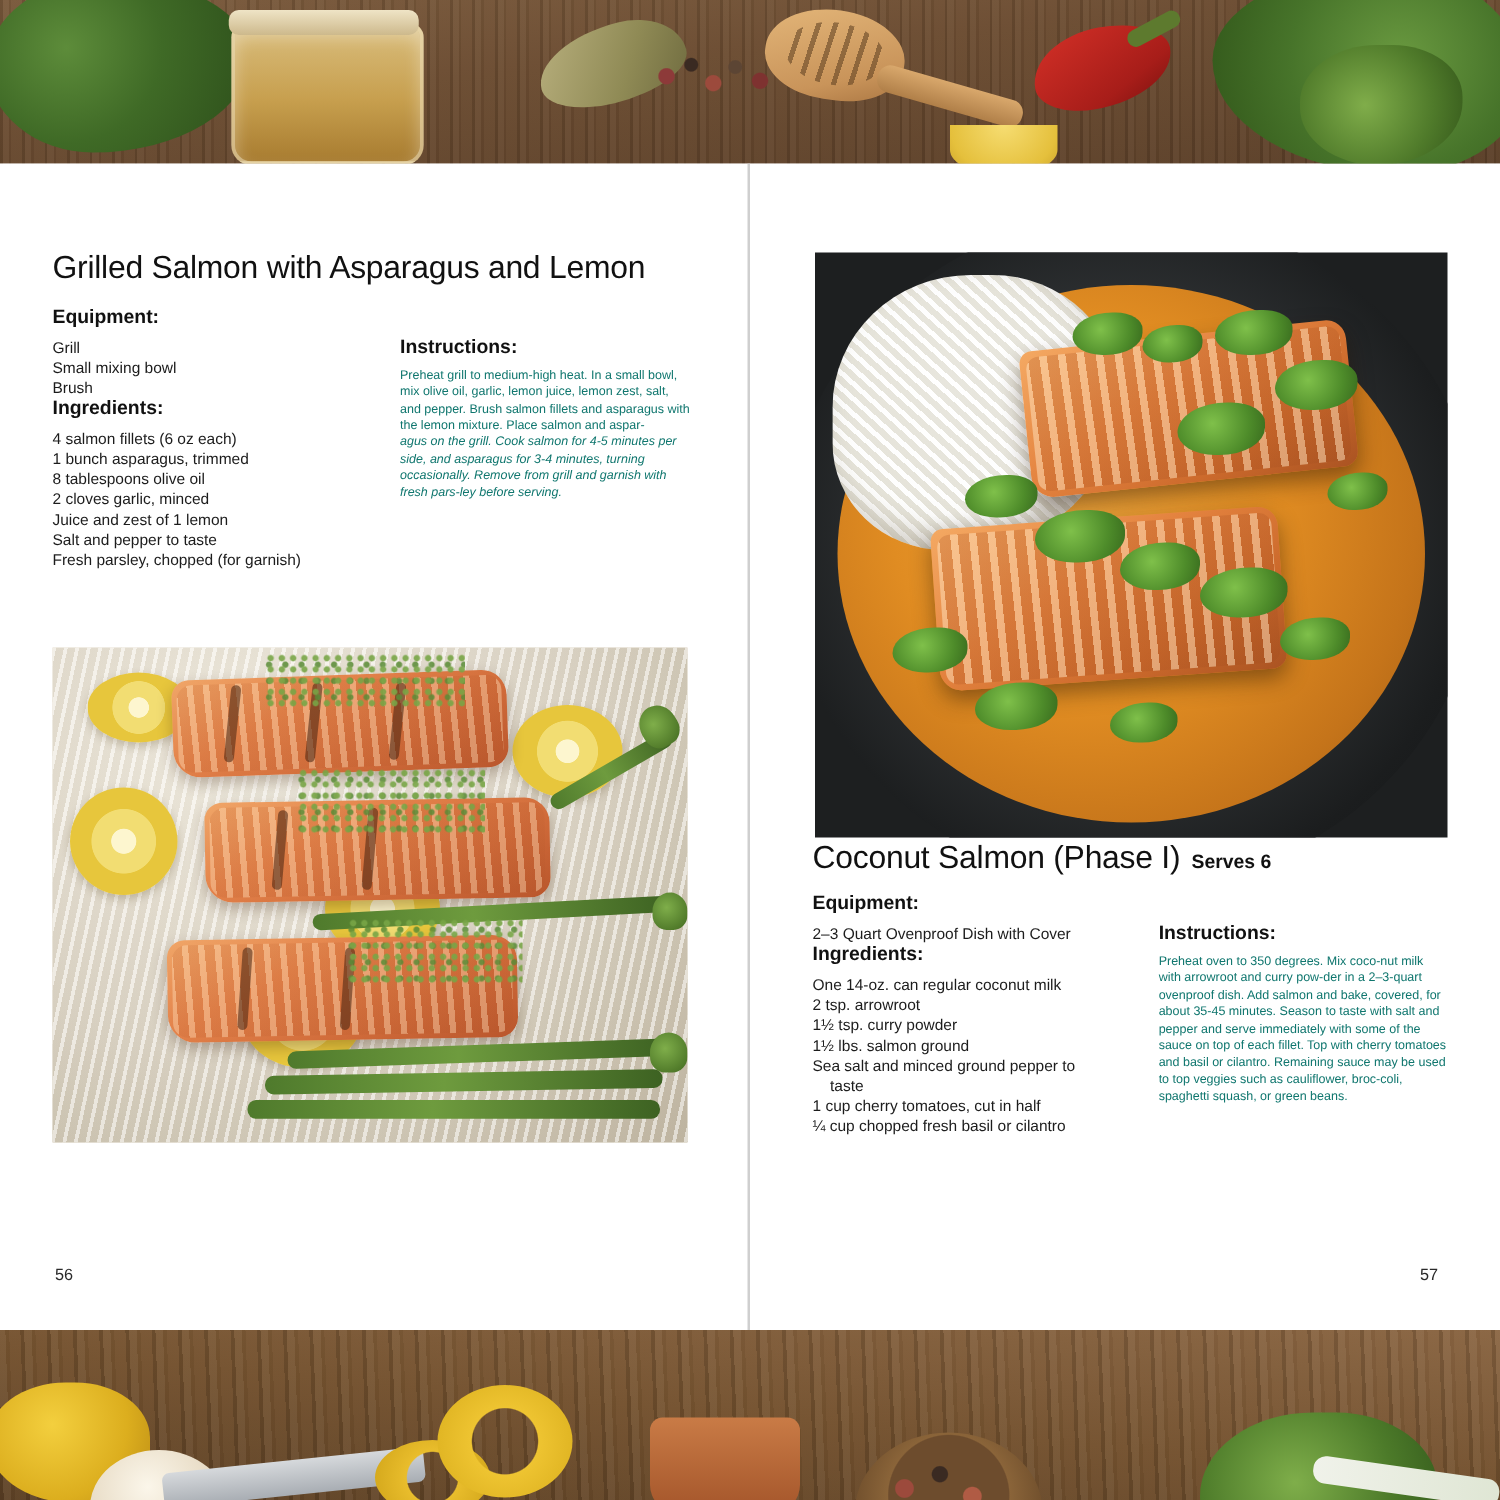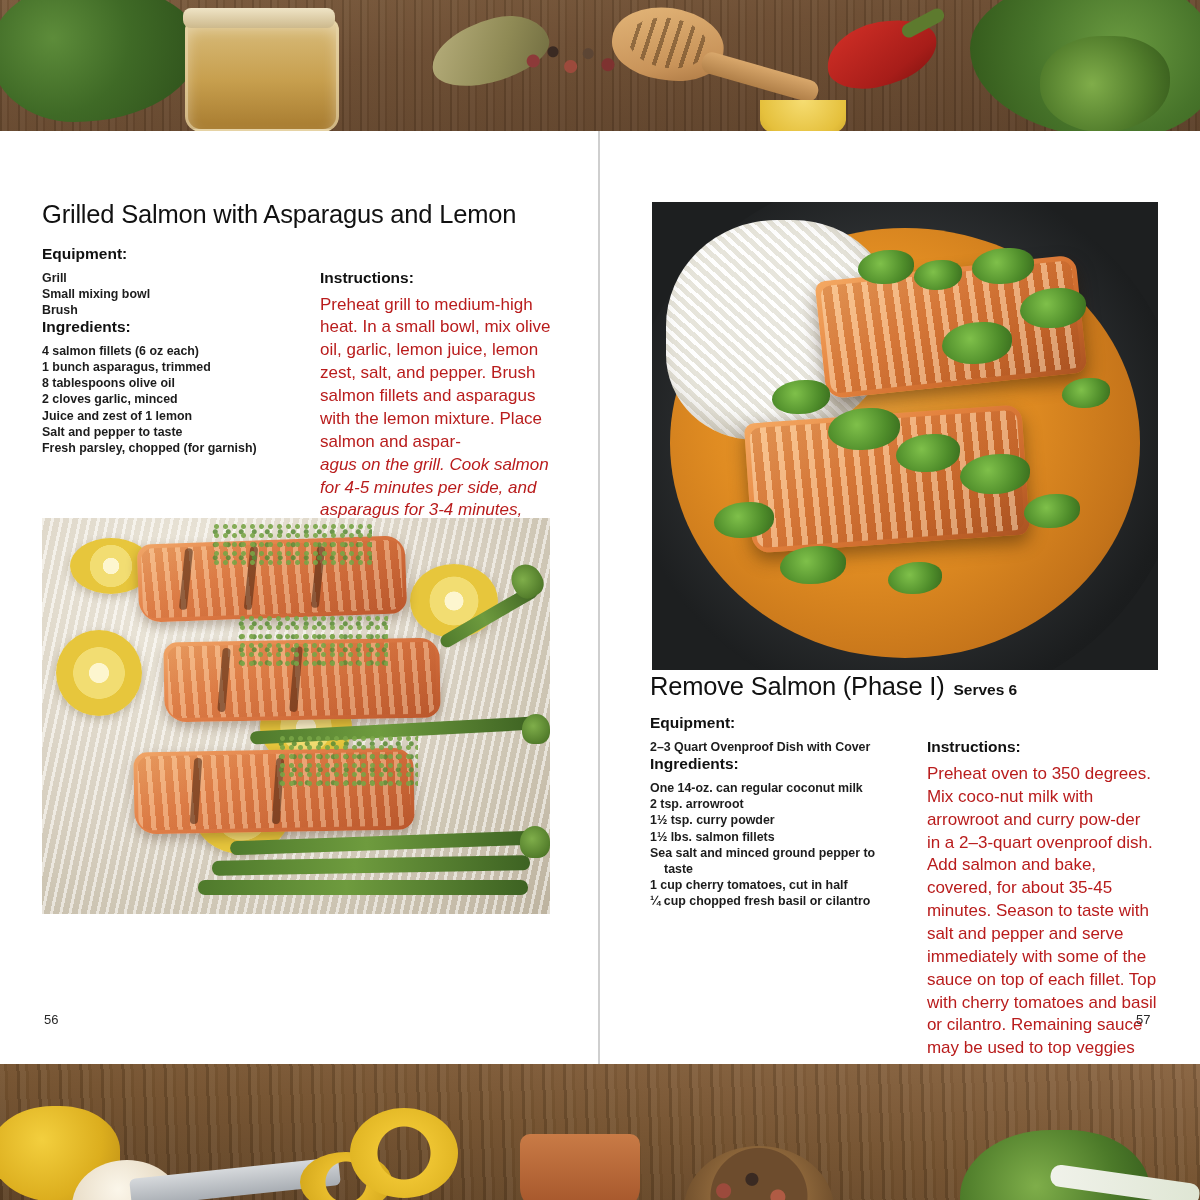--- a/index.html
+++ b/index.html
@@ -240,27 +240,27 @@
     color: #111;
   }
   h2.section.tight { margin-top: 0; }
   .sub-gap { margin-top: 16px; }
 
   .lines {
     font-size: 12.4px;
     line-height: 1.30;
     color: #1c1c1c;
   }
-  .lines div { white-space: pre-wrap; font-weight: bold; }
+  .lines div { white-space: pre-wrap; }
   .lines div.indent { padding-left: 14px; }
 
   .body-text {
-    font-size: 17px;
+    font-size: 10px;
     line-height: 1.345;
-    color: #b91c1c;
+    color: #0f766e;
     text-align: left;
   }
   .body-text p { margin: 0; }
   .body-text p + p { margin-top: 0; font-style: italic; }
 
   .photo {
     position: absolute;
     overflow: hidden;
     background: #d8d2c6;
   }
@@ -511,38 +511,38 @@
   <div class="cilantro" style="left:372px; top:292px; width:56px; height:34px;"></div>
   <div class="cilantro" style="left:62px; top:300px; width:60px; height:36px;"></div>
   <div class="cilantro" style="left:128px; top:344px; width:66px; height:38px;"></div>
   <div class="cilantro" style="left:236px; top:360px; width:54px; height:32px;"></div>
   <div class="cilantro" style="left:410px; top:176px; width:48px; height:30px;"></div>
 </div>
 
 <div class="page-right" style="top:672px;">
 
   <div class="recipe-title-inline">
-    <span class="name">Remove Salmon (Phase I)</span>
+    <span class="name">Coconut Salmon (Phase I)</span>
     <span class="serves">Serves 6</span>
   </div>
 
   <div class="cols">
 
     <div class="col-a">
       <h2 class="section tight">Equipment:</h2>
       <div class="lines">
         <div>2–3 Quart Ovenproof Dish with Cover</div>
       </div>
 
       <h2 class="section sub-gap">Ingredients:</h2>
       <div class="lines">
         <div>One 14-oz. can regular coconut milk</div>
         <div>2 tsp. arrowroot</div>
         <div>1½ tsp. curry powder</div>
-        <div>1½ lbs. salmon fillets</div>
+        <div>1½ lbs. salmon ground</div>
         <div>Sea salt and minced ground pepper to</div>
         <div class="indent">taste</div>
         <div>1 cup cherry tomatoes, cut in half</div>
         <div>¼ cup chopped fresh basil or cilantro</div>
       </div>
     </div>
 
     <div class="col-b">
       <h2 class="section tight">Instructions:</h2>
       <div class="body-text">

